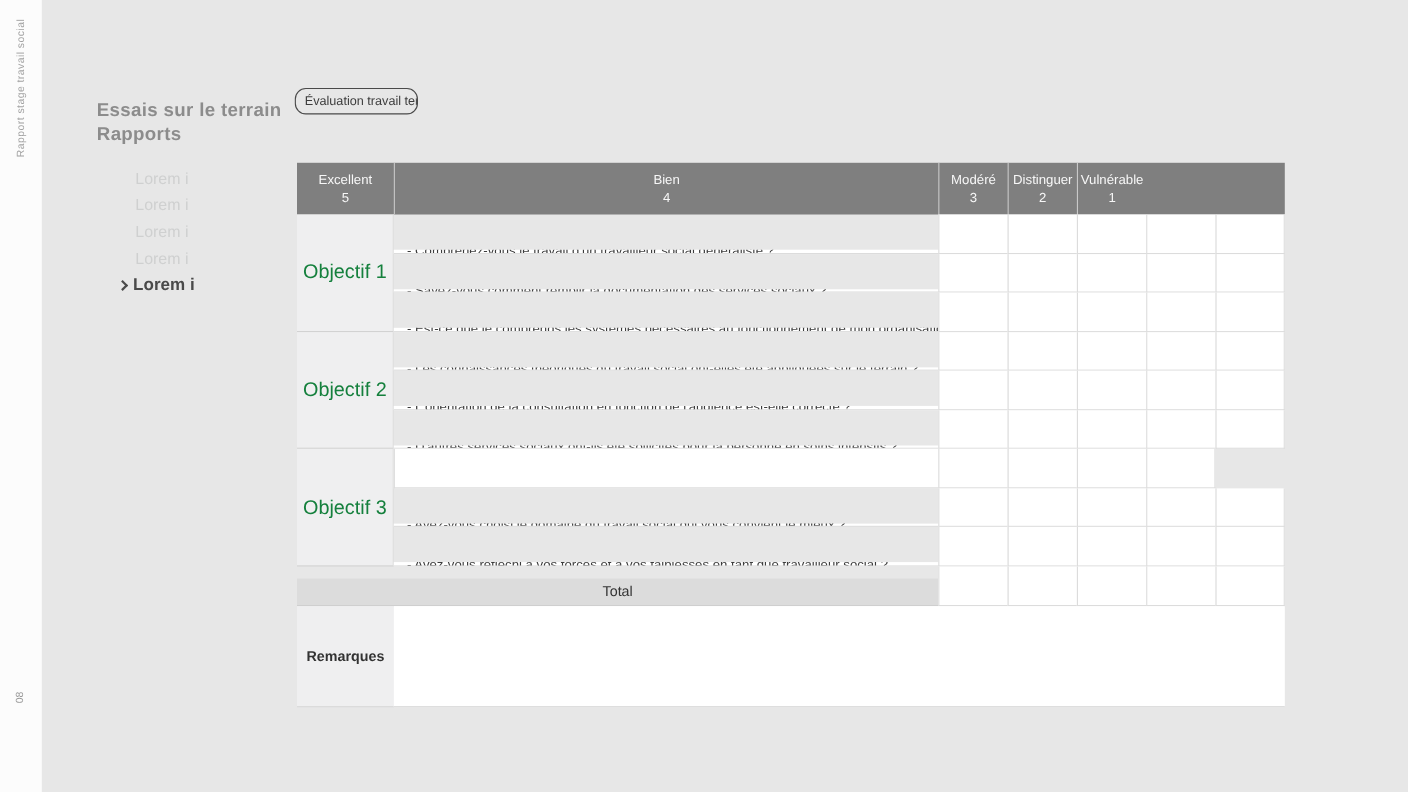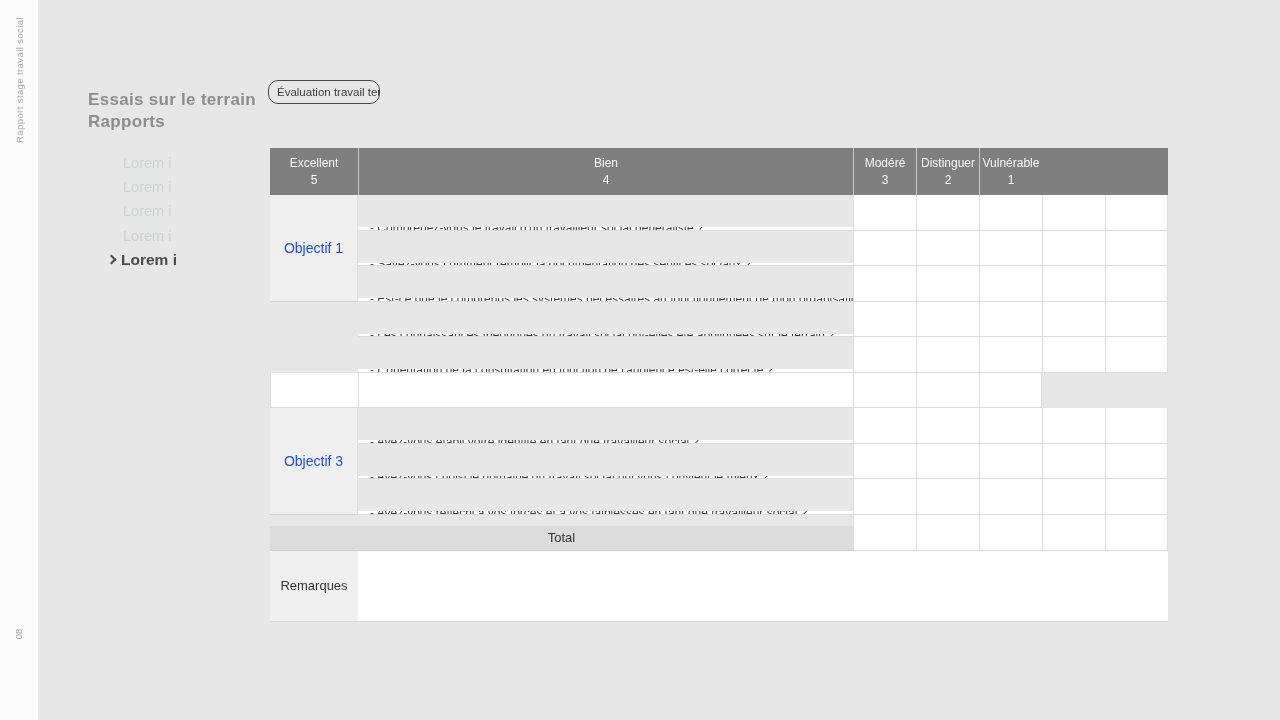--- a/index.html
+++ b/index.html
@@ -68,38 +68,38 @@
   .th.rating { font-size:12px; }
 
   .tbody {
     display:grid; grid-template-columns:88px 495px repeat(5,63px);
     grid-auto-rows:35.56px;
   }
   .obj-cell {
     grid-column:1; grid-row:span 3;
     background:#efeff0; border-right:1px solid #dcdcdc; border-bottom:1px solid #cfcfcf;
     display:flex; align-items:center; justify-content:center;
-    font-size:14px; color:#1d4ed8;
+    font-size:18px; color:#15803d;
   }
   .q-cell {
     grid-column:2; background:#fff; border-bottom:1px solid #dcdcdc;
     display:flex; align-items:center; padding:0 12px;
     font-size:12px; color:#3c3c3c; white-space:nowrap; overflow:hidden;margin-top:32px;
   }
   .r-cell { background:#fff; border-bottom:1px solid #dcdcdc; border-left:1px solid #dcdcdc; }
   .r-last { border-right:1px solid #dcdcdc; }
 
   .total-row { display:grid; grid-template-columns:583px repeat(5,63px); height:36px; }
   .total-label {
     background:#dcdcdc; border-bottom:1px solid #cfcfcf;
     display:flex; align-items:center; justify-content:center;
     font-size:13px; color:#333;margin-top:11px;
   }
 
-  .remarks-row { display:grid; grid-template-columns:88px 810px; height:71px; }
+  .remarks-row { display:grid; grid-template-columns:88px 810px; height:92px;font-weight:bold; }
   .remarks-label {
     background:#efeff0; border-bottom:1px solid #d6d6d6;
     display:flex; align-items:center; justify-content:center;
     font-size:13px; color:#333;
   }
   .remarks-content { background:#fff; border-bottom:1px solid #d6d6d6; }
 </style>
 </head>
 <body>
 
@@ -166,40 +166,41 @@
       <div class="r-cell"></div>
       <div class="r-cell"></div>
       <div class="r-cell r-last"></div>
     <div class="q-cell">- Est-ce que je comprends les systèmes nécessaires au fonctionnement de mon organisation ?</div>
     <div class="r-cell"></div>
       <div class="r-cell"></div>
       <div class="r-cell"></div>
       <div class="r-cell"></div>
       <div class="r-cell r-last"></div>
 
+    <div class="obj-cell">Objectif 2</div>
     <div class="q-cell">- Les connaissances théoriques du travail social ont-elles été appliquées sur le terrain ?</div>
     <div class="r-cell"></div>
       <div class="r-cell"></div>
       <div class="r-cell"></div>
       <div class="r-cell"></div>
       <div class="r-cell r-last"></div>
     <div class="q-cell">- L'orientation de la consultation en fonction de l'audience est-elle correcte ?</div>
     <div class="r-cell"></div>
       <div class="r-cell"></div>
       <div class="r-cell"></div>
       <div class="r-cell"></div>
       <div class="r-cell r-last"></div>
+    <div class="q-cell">- D'autres services sociaux ont-ils été sollicités pour la personne en soins intensifs ?</div>
     <div class="r-cell"></div>
       <div class="r-cell"></div>
       <div class="r-cell"></div>
       <div class="r-cell"></div>
       <div class="r-cell r-last"></div>
 
     <div class="obj-cell">Objectif 3</div>
-    <div class="q-cell">- Avez-vous établi votre identité en tant que travailleur social ?</div>
     <div class="r-cell"></div>
       <div class="r-cell"></div>
       <div class="r-cell"></div>
       <div class="r-cell"></div>
       <div class="r-cell r-last"></div>
     <div class="q-cell">- Avez-vous choisi le domaine du travail social qui vous convient le mieux ?</div>
     <div class="r-cell"></div>
       <div class="r-cell"></div>
       <div class="r-cell"></div>
       <div class="r-cell"></div>

